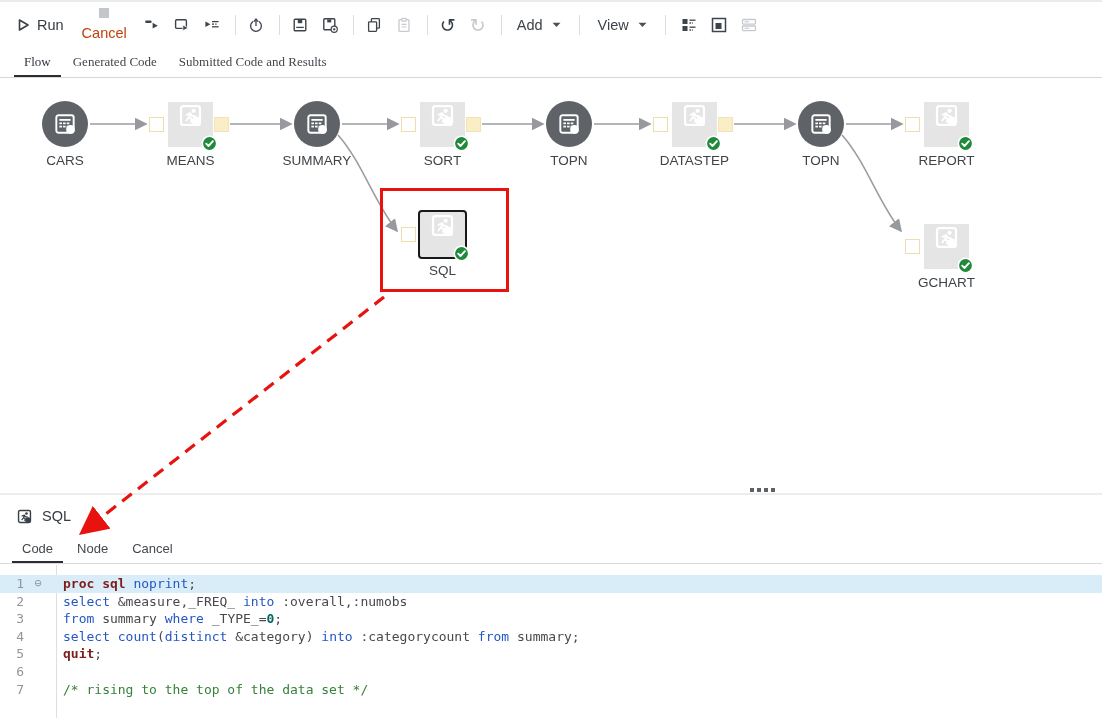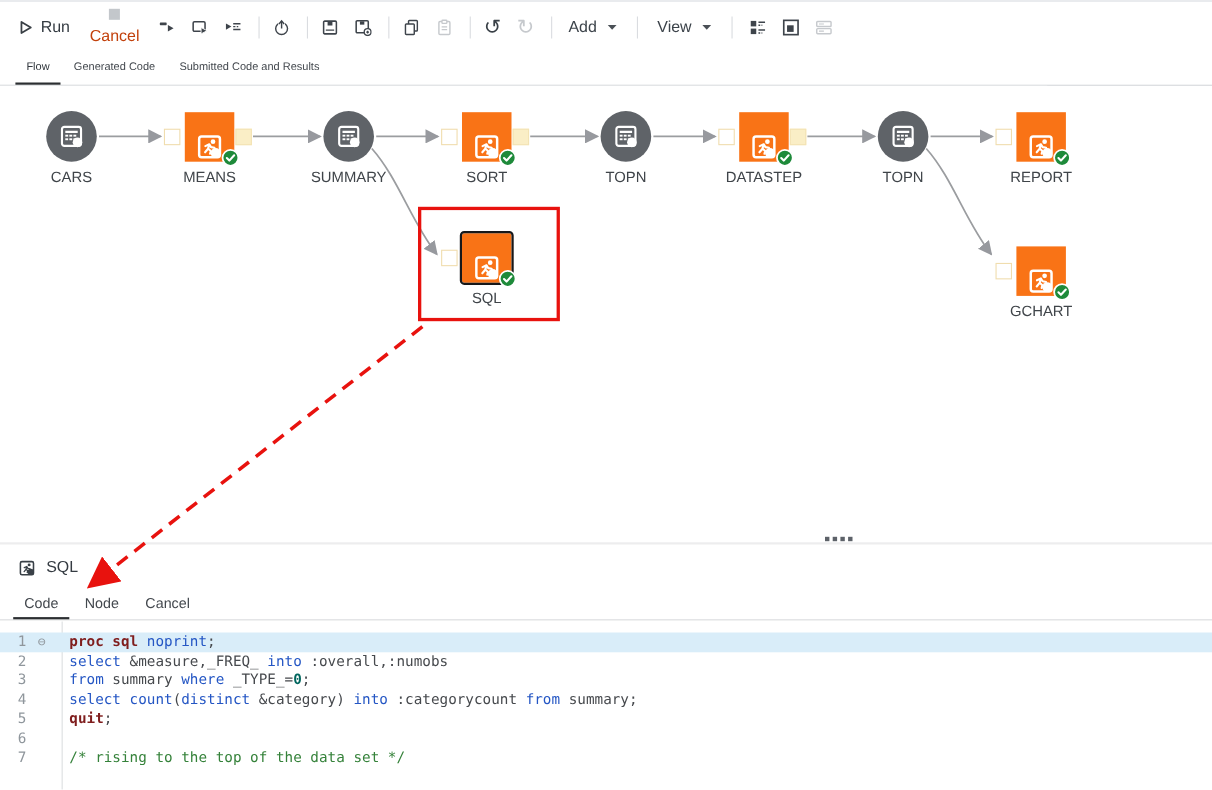--- a/index.html
+++ b/index.html
@@ -17,31 +17,31 @@
   .cancel-sq{width:10px;height:10px;background:#c3c7cb;display:inline-block;}
   .ibtn{width:18px;height:18px;display:flex;align-items:center;justify-content:center;margin-right:12px;}
   .vsep{width:1px;height:20px;background:#dadce0;margin:0 11px 0 2px;flex:none;}
   .glyph{font-family:"DejaVu Sans",sans-serif;font-size:19px;line-height:16px;color:#394047;}
   .glyph.dis{color:#c6c9cd;}
   .menu{display:flex;align-items:center;gap:9px;font-size:14.5px;color:#3c434a;margin:0 4px;}
 
   
   .tabsrow{position:absolute;top:47px;left:0;right:0;height:31px;border-bottom:1px solid #d5d8db;
            display:flex;padding-left:14px;box-sizing:border-box;}
-  .ttab{padding:0 10px;margin-right:2px;line-height:29px;font-size:10px;color:#43484e;}
+  .ttab{padding:0 10px;margin-right:2px;line-height:29px;font-size:13px;color:#43484e;font-family:Liberation Serif, serif;}
   .ttab.active{border-bottom:2px solid #2b2e31;color:#2f353b;}
 
   
   .canvas{position:absolute;top:78px;left:0;width:952px;height:411px;background:#fff;text-decoration:underline;}
   .edges{position:absolute;left:0;top:0;}
   .node{position:absolute;z-index:5;}
   .data-node{width:46px;height:46px;border-radius:50%;background:#5f6368;color:#fff;
              display:flex;align-items:center;justify-content:center;}
-  .task-node{width:45px;height:45px;background:#f97316;color:#fff;
-             display:flex;align-items:flex-end;justify-content:center;}
+  .task-node{width:45px;height:45px;background:#e5e5e5;color:#fff;
+             display:flex;align-items:flex-start;justify-content:center;}
   .task-node.selected{outline:2px solid #17181a;border-radius:2px;}
   .nlabel{position:absolute;top:calc(100% + 6px);left:50%;transform:translateX(-50%);
           font-size:13.5px;color:#3f4449;white-space:nowrap;}
   .port{position:absolute;width:13px;height:13px;top:50%;margin-top:-7.5px;
         background:#fff;border:1.5px solid #f0ddae;}
   .port.in{left:-19px;}
   .port.out{right:-16px;background:#faeec6;border-color:#f3e3b4;}
   .badge{position:absolute;right:-5px;bottom:-5px;width:17px;height:17px;}
   .redbox{position:absolute;left:380px;top:110px;width:123px;height:98px;
           border:3px solid #e8120e;z-index:20;}

